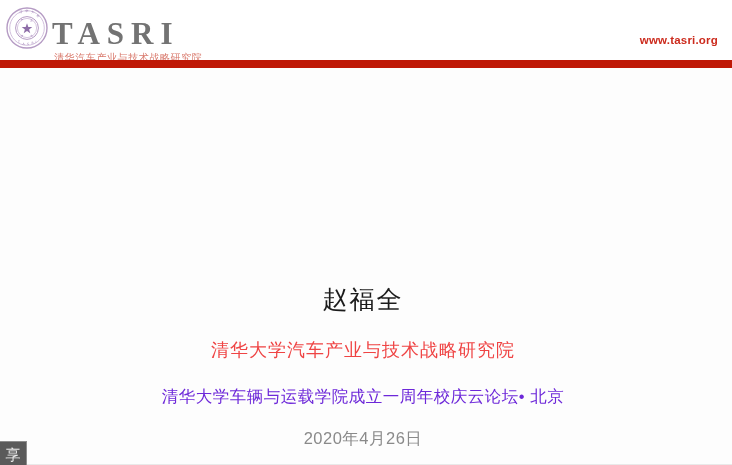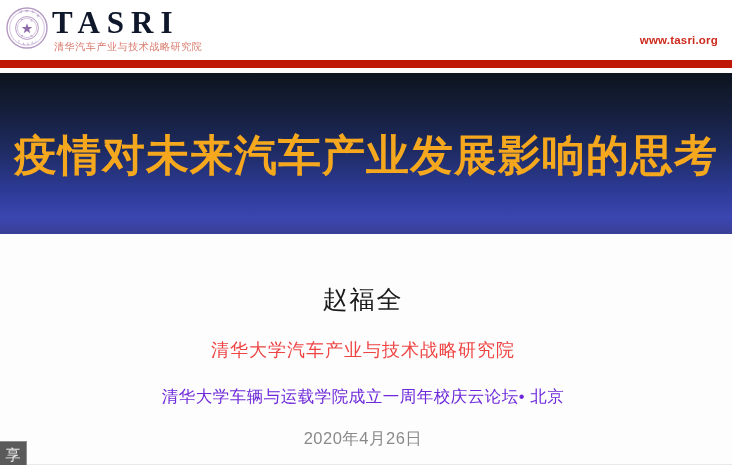--- a/index.html
+++ b/index.html
@@ -61,23 +61,23 @@
     display: flex;
     flex-direction: column;
     justify-content: flex-start;
   }
 
   .wordmark {
     font-family: "Liberation Serif", "DejaVu Serif", serif;
     font-weight: bold;
     font-size: 31px;
     line-height: 31px;
-    color: #0f172a;
+    color: #737373;
     letter-spacing: 7px;
-    margin-top: 2px;
+    margin-top: 13px;
   }
 
   .wordmark-cn {
     font-size: 10px;
     line-height: 12px;
     color: #d9796c;
     letter-spacing: 0.6px;
     margin-top: 3px;
     margin-left: 2px;
     white-space: nowrap;
@@ -244,23 +244,20 @@
         <div class="wordmark">TASRI</div>
         <div class="wordmark-cn">清华汽车产业与技术战略研究院</div>
       </div>
     </div>
 
     <div class="url">www.tasri.org</div>
   </div>
 
   <div class="red-bar"></div>
 
-  <div class="title-band">
-    <div class="slide-title">疫情对未来汽车产业发展影响的思考</div>
-  </div>
 
   <div class="body-area">
     <div class="author">赵福全</div>
     <div class="affiliation">清华大学汽车产业与技术战略研究院</div>
     <div class="event">清华大学车辆与运载学院成立一周年校庆云论坛• 北京</div>
     <div class="date">2020年4月26日</div>
   </div>
 
   <div class="bottom-strip"></div>
 

